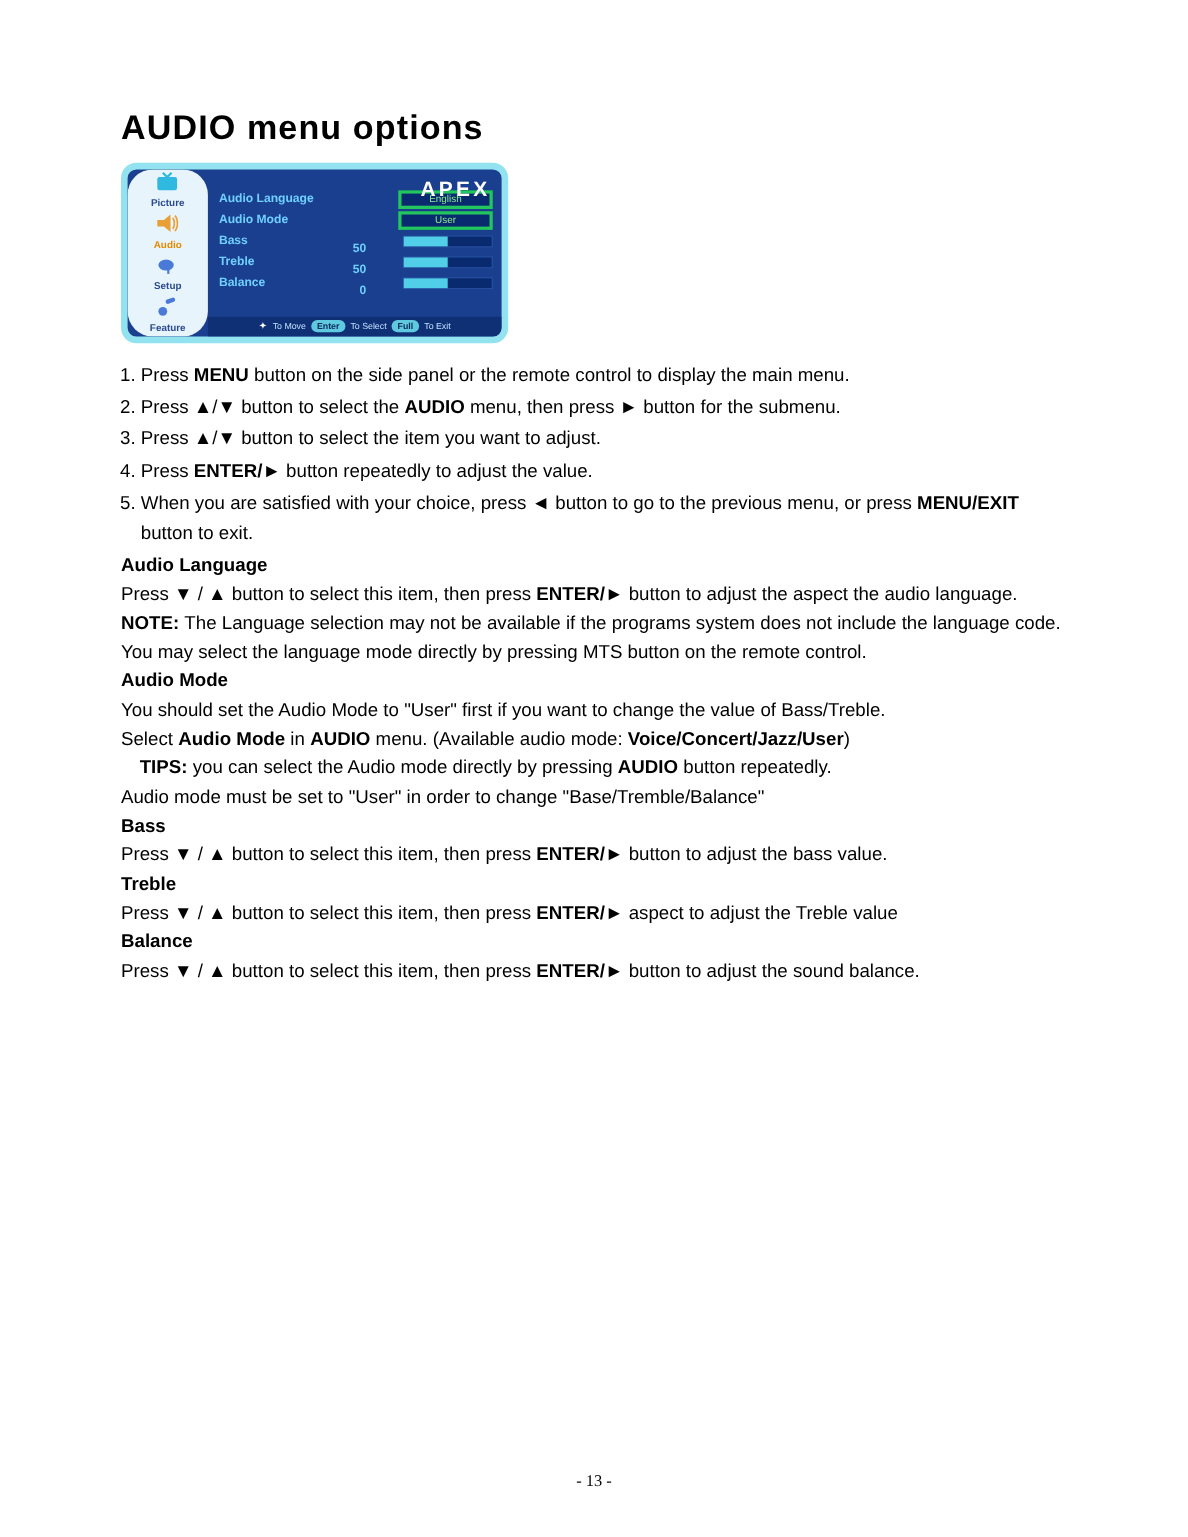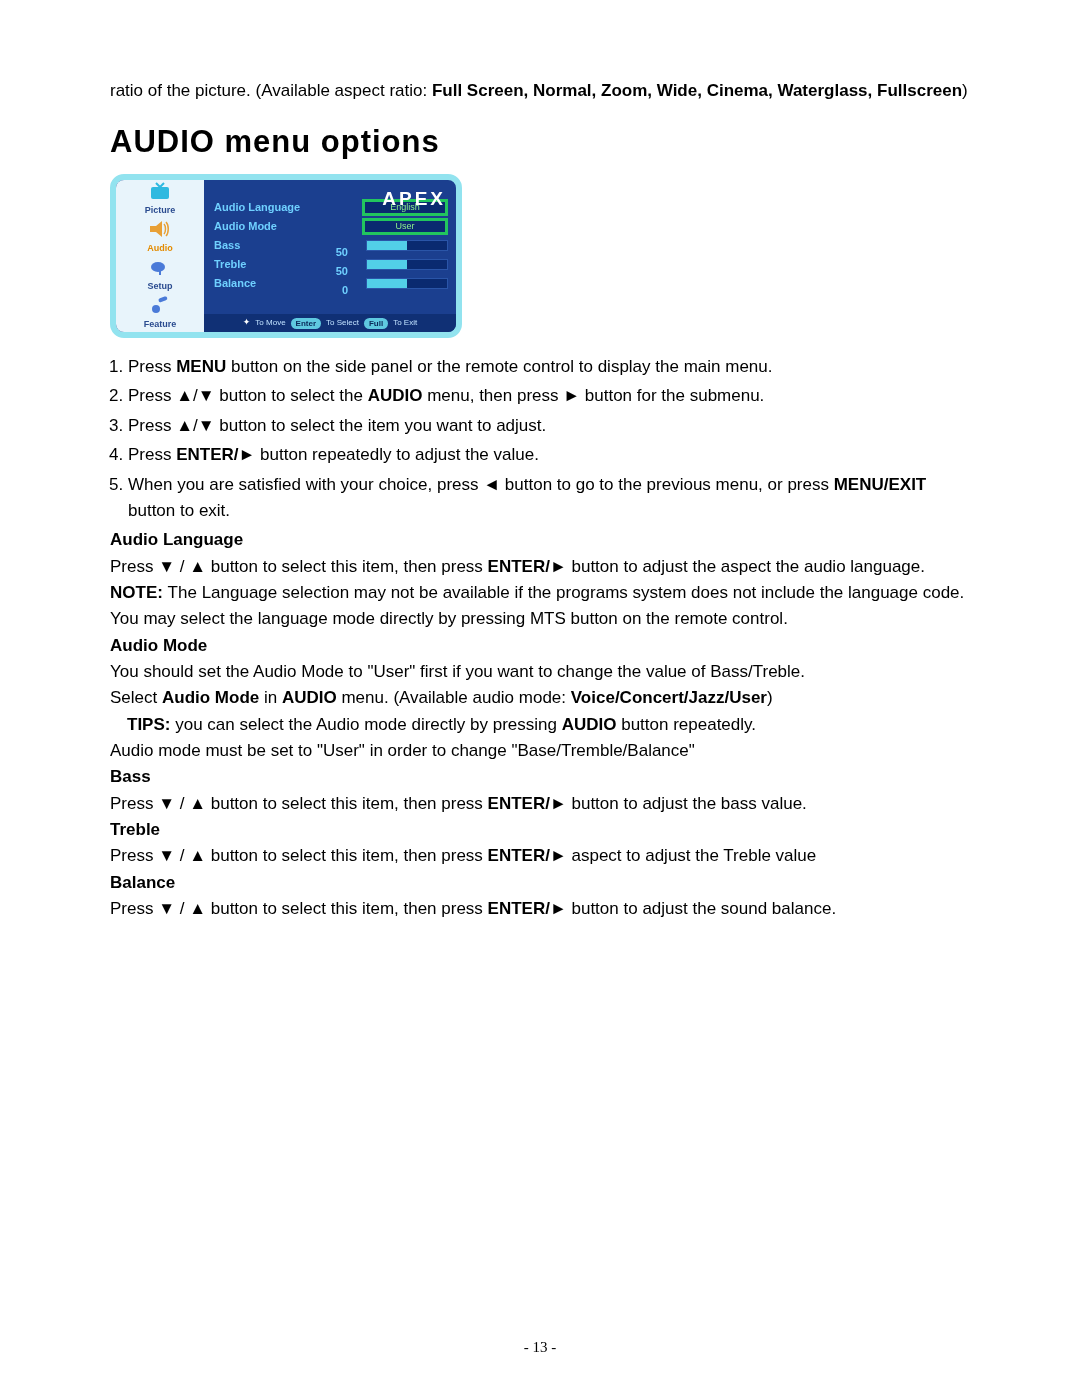--- a/index.html
+++ b/index.html
@@ -2,21 +2,21 @@
 <html><head>
 <meta charset="utf-8">
 <style>
   html,body{margin:0;padding:0;background:#fff;}
   .page{width:1080px;min-height:1397px;position:relative;font-family:Arial,Helvetica,sans-serif;color:#000;font-size:17px;line-height:1.55;}
   .content{position:absolute;left:110px;right:110px;top:78px;}
   .h1{font-size:31px;font-weight:bold;margin:14px 0 8px 0;letter-spacing:1px;}
   .para{margin:0 0 0 0;}
   .bold{font-weight:bold;}
   .osd{margin:8px 0 16px 0;border:6px solid #92e3ef;border-radius:14px;width:340px;background:#1b3f8f;display:flex;overflow:hidden;}
-  .osd-left{width:88px;background:#e8f4fb;display:flex;flex-direction:column;align-items:center;}
+  .osd-left{width:73px;background:#e8f4fb;display:flex;flex-direction:column;align-items:center;border-radius:23px;}
   .osd-tile{flex:1;display:flex;flex-direction:column;align-items:center;justify-content:center;gap:2px;font-size:9px;color:#2a4b8f;font-weight:bold;}
   .osd-tile.active{color:#e38b00;}
   .osd-tile .ico{width:28px;height:22px;display:flex;align-items:center;justify-content:center;}
   .osd-main{flex:1;position:relative;color:#9cdcf7;font-size:11px;}
   .brand{position:absolute;right:10px;top:4px;color:#fff;font-family:Arial;font-weight:bold;letter-spacing:3px;font-size:19px;}
   .rows{padding:18px 8px 0 10px;}
   .row{display:flex;align-items:center;height:19px;gap:6px;}
   .row .lbl{width:104px;color:#6fd0ff;font-weight:bold;}
   .row .num{width:24px;text-align:right;color:#6fd0ff;font-weight:bold;margin-top:13px;}
   .valbox{margin-left:auto;width:80px;height:11px;border:3px solid #22c55e;background:#0a2a70;color:#8df08d;font-size:9px;display:flex;align-items:center;justify-content:center;}
@@ -29,23 +29,20 @@
   ol.steps li{margin:3px 0;}
   .sub{margin-left:0;}
   .page-num{position:absolute;bottom:38px;left:0;width:1080px;text-align:center;font-size:15px;font-family:"Times New Roman",serif;}
   .indent{margin-left:17px;}
 </style>
 </head>
 <body>
 
 <div class="page">
   <div class="content">
-    <div class="para">
-      <span>ratio of the picture. (Available aspect ratio: </span><span class="bold">Full Screen, Normal, Zoom, Wide, Cinema, Waterglass, Fullscreen</span><span>)</span>
-    </div>
 
     <div class="h1">AUDIO menu options</div>
 
     <div class="osd">
       <div class="osd-left">
         <div class="osd-tile">
           <span class="ico">
             <svg width="24" height="20" viewBox="0 0 24 20">
                 <rect x="3" y="6" width="18" height="12" rx="2" fill="#2fb9e0"></rect>
                 <path d="M8 2 L12 6 L16 2" stroke="#2fb9e0" stroke-width="2" fill="none"></path>

